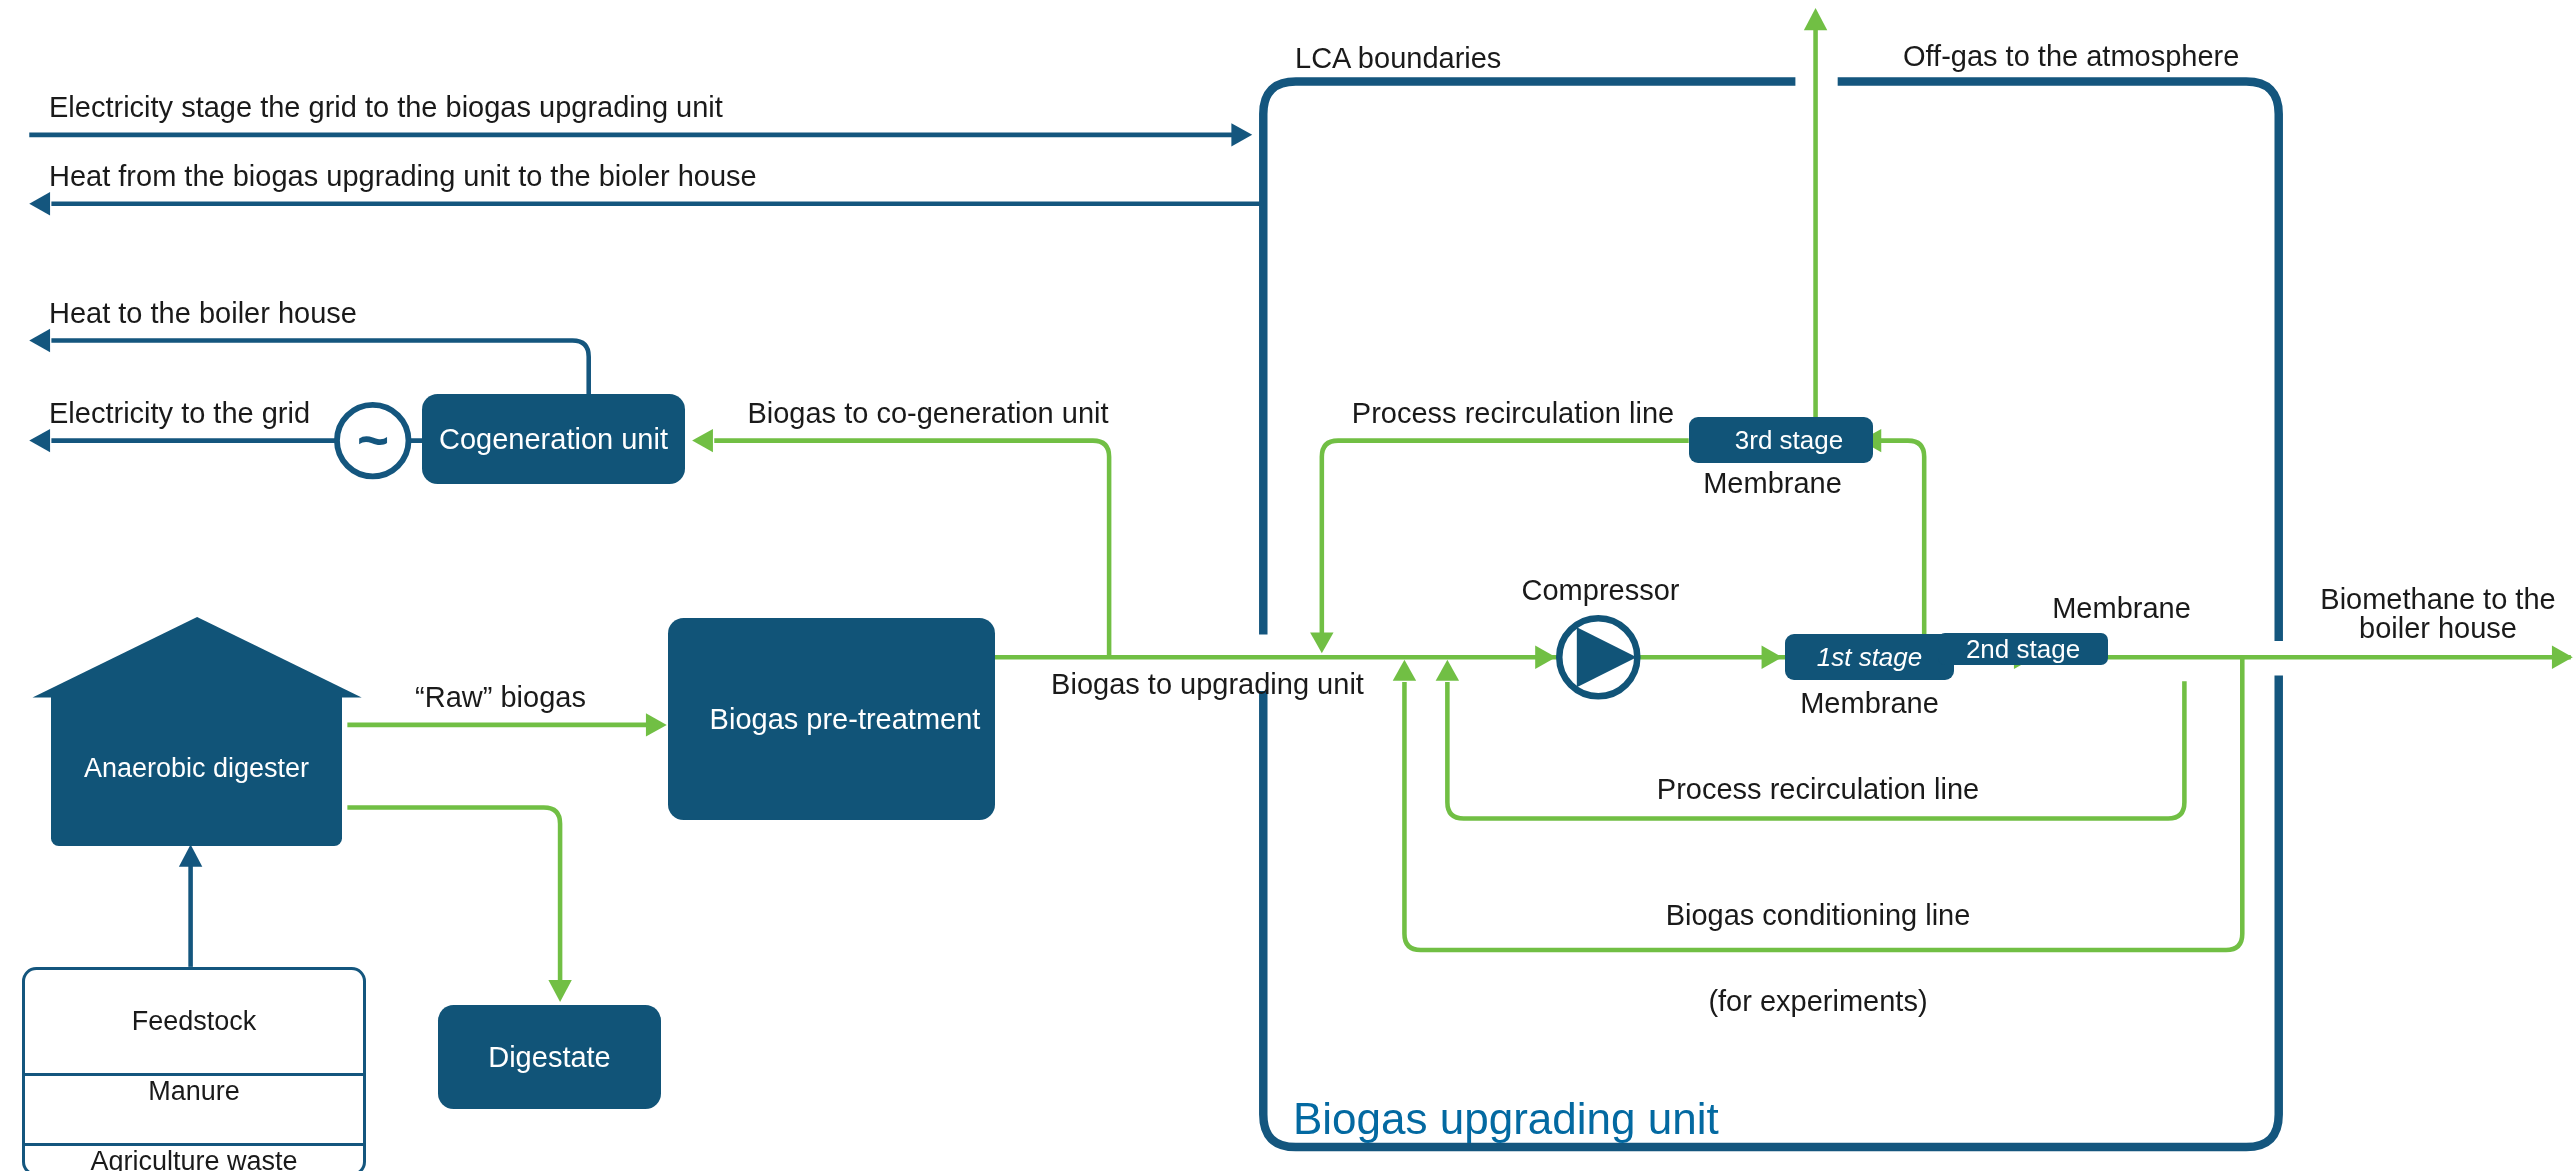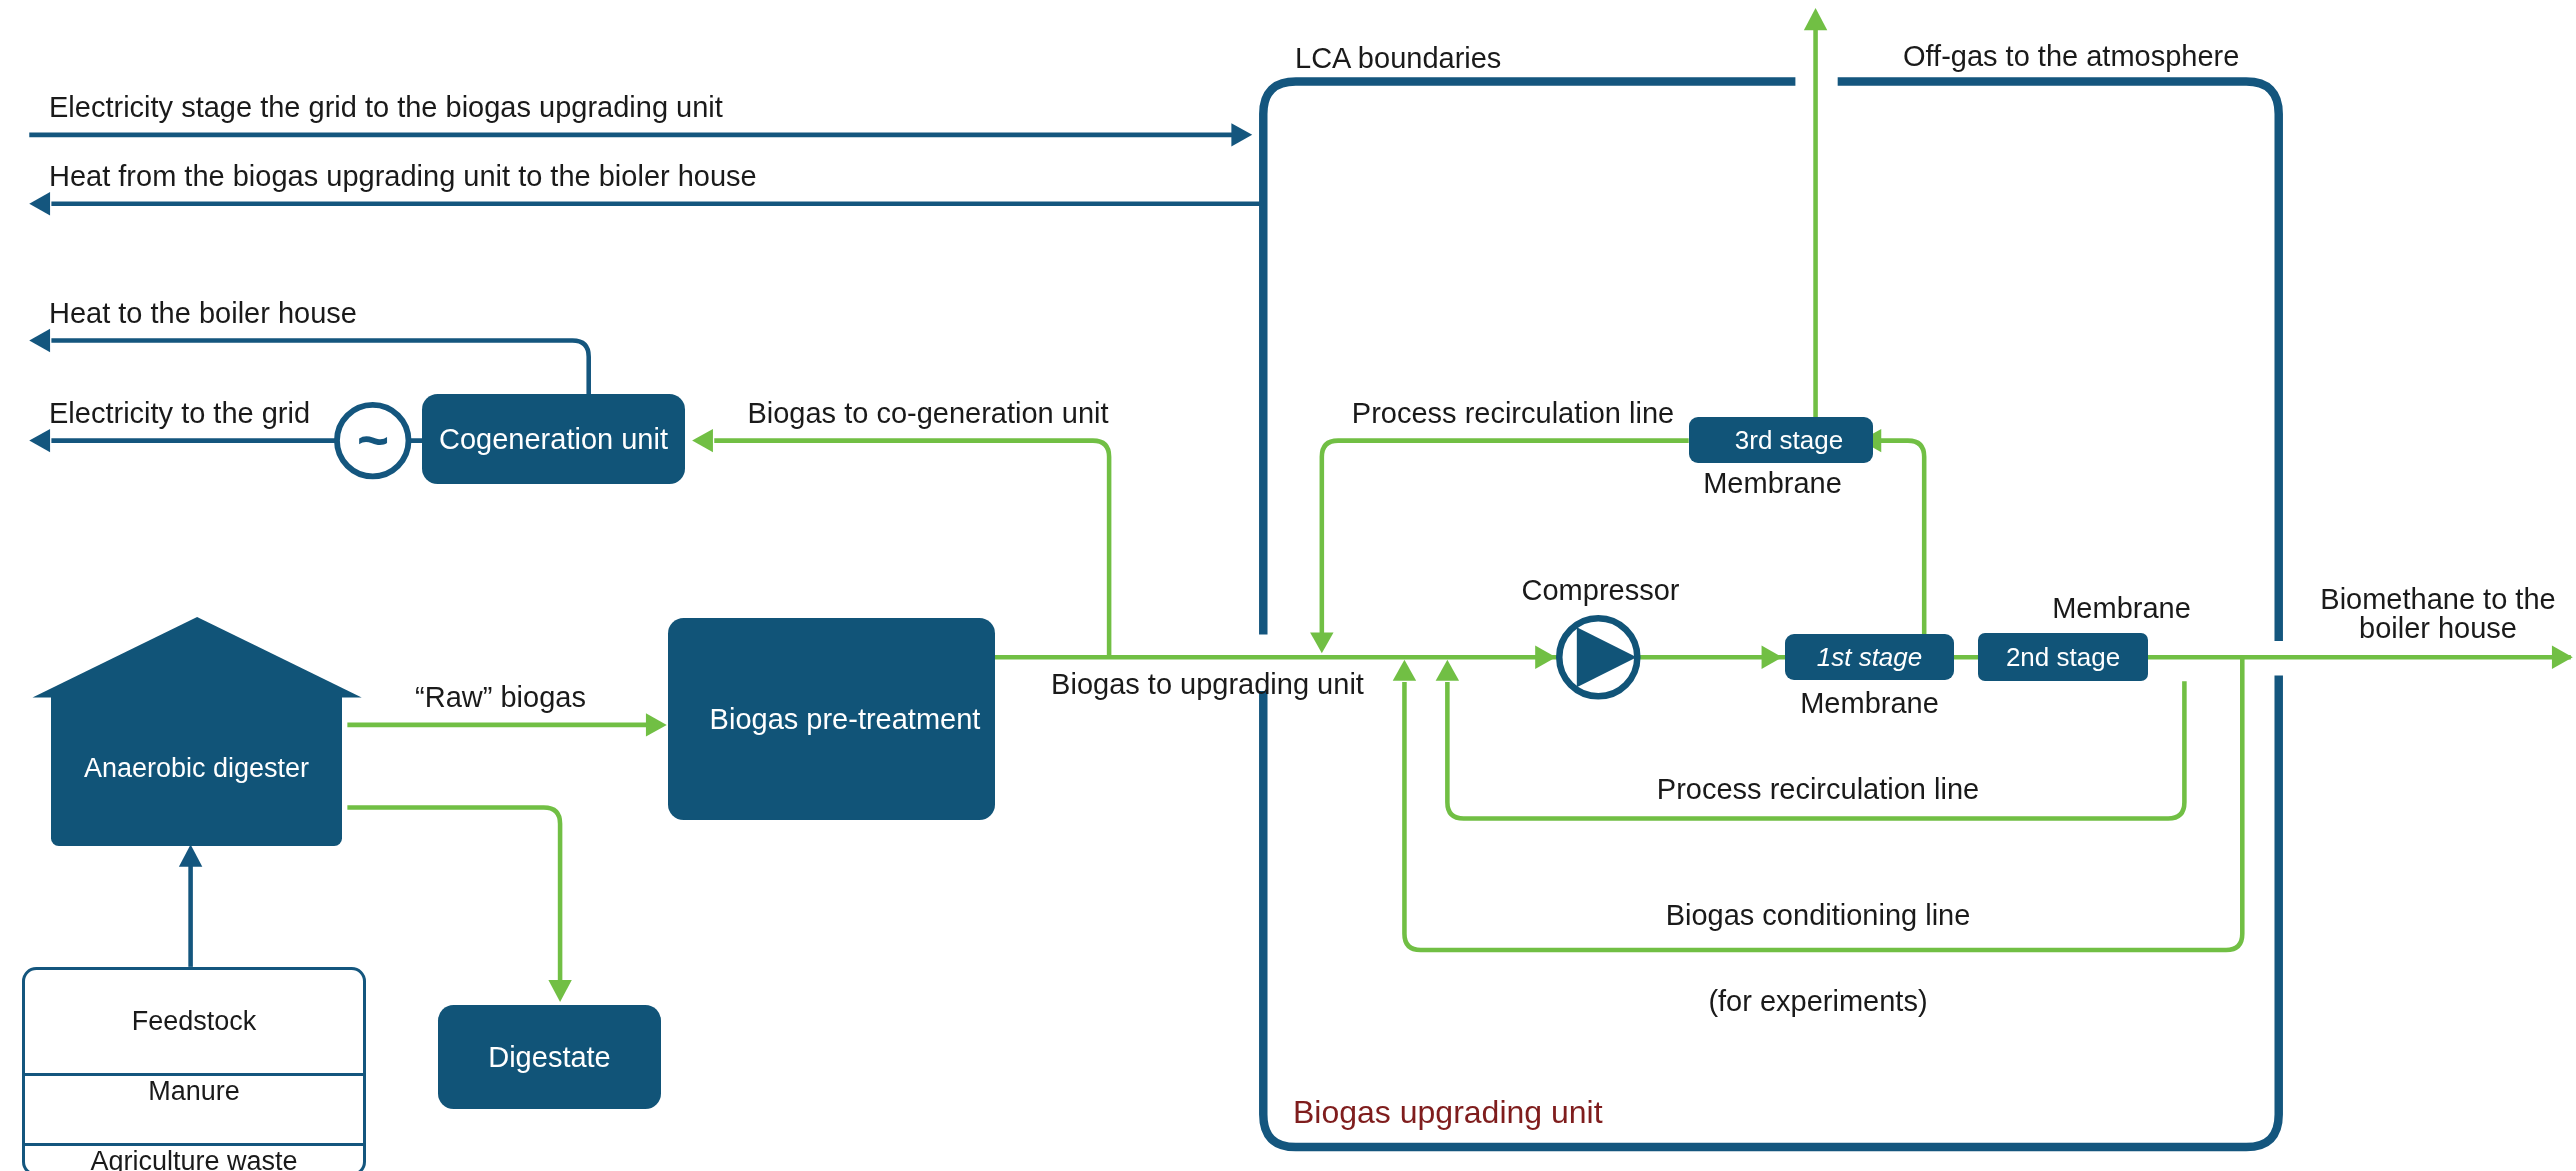--- a/index.html
+++ b/index.html
@@ -5,21 +5,21 @@
   html,body{margin:0;padding:0;background:#ffffff;}
   .canvas{position:relative;width:2576px;height:1172px;background:#ffffff;overflow:hidden;
           font-family:"Liberation Sans", sans-serif;}
   .canvas svg{position:absolute;left:0;top:0;}
   .lbl{position:absolute;color:#1a1a1a;font-size:29px;line-height:1.05;white-space:nowrap;}
   .ctr{text-align:center;white-space:normal;}
   .node{position:absolute;background:#115478;color:#ffffff;display:flex;align-items:center;
         justify-content:center;border-radius:15.6px;}
   .stage{position:absolute;background:#115478;color:#ffffff;display:flex;align-items:center;
          justify-content:center;border-radius:9px;font-size:26px;}
-  .bigtitle{position:absolute;color:#7f1d1d;font-size:32px;white-space:nowrap;}
+  .bigtitle{position:absolute;color:#0369a1;font-size:44px;white-space:nowrap;}
   .table{position:absolute;left:22px;top:967px;width:338px;height:203px;border:3.9px solid #14567E;
          border-radius:14.3px;background:#ffffff;display:flex;flex-direction:column;overflow:hidden;}
   .table .row{flex:1;display:flex;align-items:center;justify-content:center;font-size:27px;color:#1a1a1a;margin-top:36px;}
   .table .row + .row{border-top:3.3px solid #14567E;}
   .gen{position:absolute;left:347px;top:410px;width:52px;height:60px;color:#14567E;
        font-size:55px;font-weight:bold;text-align:center;line-height:60px;}
 </style>
 </head>
 <body>
 
@@ -94,21 +94,21 @@
   </div>
   <div class="node" style="left:422px;top:394px;width:263px;height:90px;font-size:29px;">
     <span>Cogeneration unit</span>
   </div>
   <div class="node" style="left:438px;top:1005px;width:223px;height:104px;font-size:29px;">
     <span>Digestate</span>
   </div>
   <div class="stage" style="left:1785px;top:634px;width:169px;height:46px;font-style:italic;">
     <span>1st stage</span>
   </div>
-  <div class="stage" style="left:1978px;top:633px;width:170px;height:48px;border-radius:7px;">
+  <div class="stage" style="left:1938px;top:633px;width:170px;height:32px;border-radius:7px;">
     <span>2nd stage</span>
   </div>
   <div class="stage" style="left:1689px;top:417px;width:168px;height:46px;padding-left:16px;">
     <span>3rd stage</span>
   </div>
 
   <div class="table">
     <div class="row">Feedstock</div>
     <div class="row">Manure</div>
     <div class="row">Agriculture waste</div>

